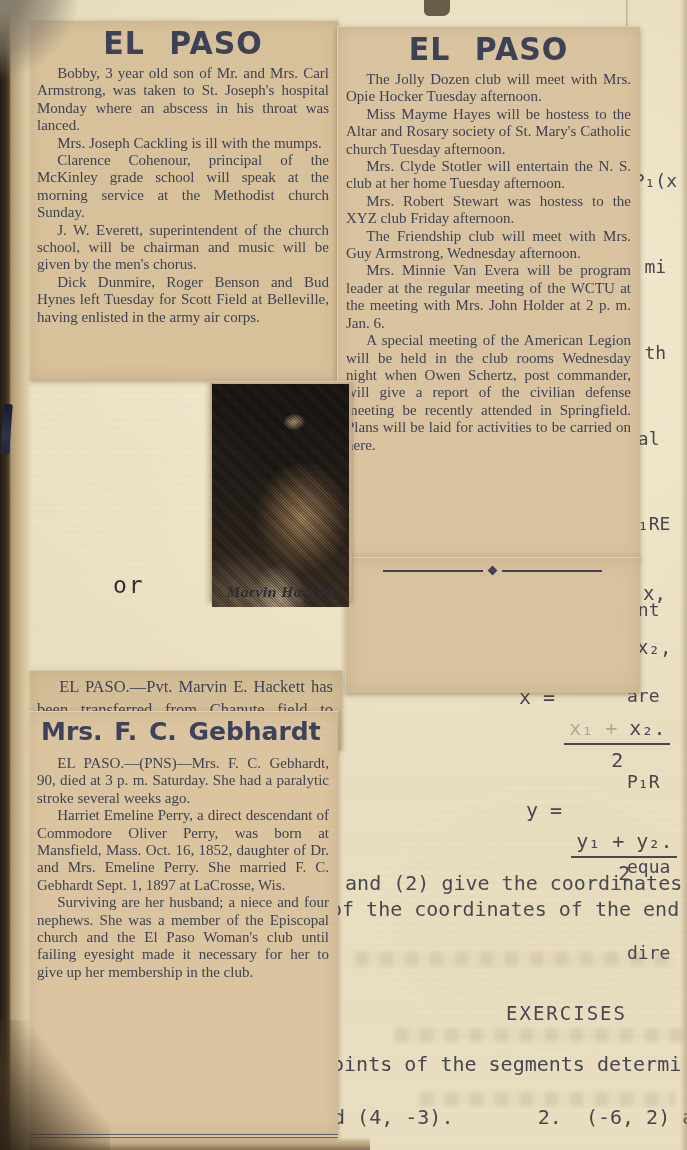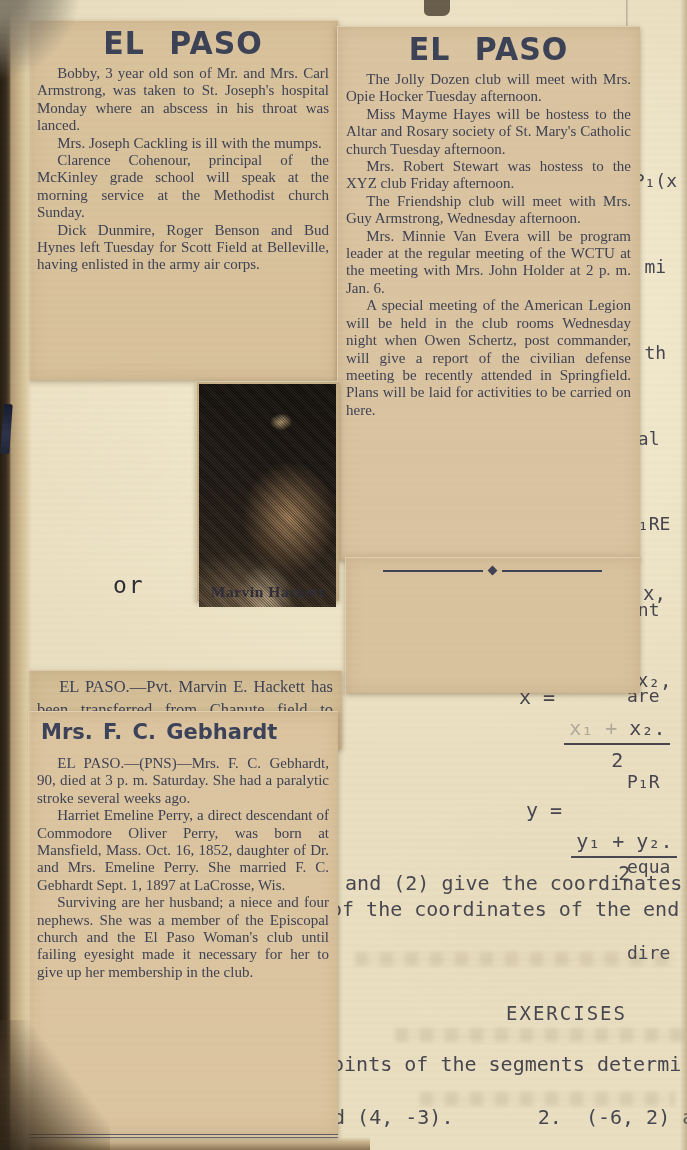--- a/index.html
+++ b/index.html
@@ -36,35 +36,35 @@
   
   .clip{position:absolute;background:#d8c19b;color:#3c4052;z-index:10;
         padding:5px 9px;box-sizing:border-box;text-align:justify;
         font-size:15px;line-height:17.4px;
         box-shadow:0 2px 5px rgba(80,60,30,.38), 1px 1px 0 rgba(255,248,230,.35) inset, 0 0 18px rgba(120,90,50,.18) inset;}
   .clip p{margin:0;text-indent:1.35em;}
   .headline{font-family:"DejaVu Sans", sans-serif;font-weight:bold;text-align:center;
         font-size:30px;line-height:34px;letter-spacing:1px;word-spacing:13px;color:#3a4054;
         transform:scaleY(1.08);margin:1px 0 5px;text-indent:0;}
   .headline-left{font-family:"DejaVu Sans", sans-serif;font-weight:bold;text-align:left;
-        font-size:21px;line-height:32px;letter-spacing:0;word-spacing:3px;color:#394058;
+        font-size:25px;line-height:32px;letter-spacing:0;word-spacing:3px;color:#394058;
         margin:0 0 7px;padding-left:4px;text-indent:0;}
   .clip-el-paso-news{left:28px;top:20px;width:310px;height:360px;}
   .clip-el-paso-clubs{left:337px;top:26px;width:303px;height:534px;background:#dac3a0;}
   .clip-birth{left:345px;top:557px;width:295px;height:136px;background:#d9c29e;}
   .clip-hackett{left:28px;top:627px;width:314px;height:79px;background:#d3bd96;
         font-size:16.5px;line-height:23px;margin-top:43px;}
   .clip-gebhardt{left:28px;top:711px;width:310px;height:427px;background:#dbc49f;
         border-bottom:4px double #5a5a68;}
   .ornament{display:flex;align-items:center;justify-content:center;margin-top:5px;text-indent:0;}
   .ornament .bar{height:2px;background:#3c4052;flex:0 0 36%;}
   .ornament .gem{width:7px;height:7px;background:#3c4052;transform:rotate(45deg);margin:0 6px;}
 
   
-  .photo-clip{left:196px;top:381px;width:143px;height:220px;background:#ccb78f;padding:0;z-index:11;}
+  .photo-clip{left:209px;top:381px;width:143px;height:220px;background:#ccb78f;padding:0;z-index:11;font-style:italic;}
   .photo{position:absolute;left:3px;top:3px;width:137px;height:223px;
         background:
           radial-gradient(62px 74px at 66% 60%, rgba(172,134,92,.9), rgba(126,95,62,.3) 58%, rgba(0,0,0,0) 76%),
           radial-gradient(17px 13px at 60% 17%, rgba(205,175,125,.95), rgba(205,175,125,0) 65%),
           radial-gradient(95px 65px at 26% 96%, rgba(158,132,100,.55), rgba(158,132,100,0) 70%),
           radial-gradient(40px 55px at 48% 98%, rgba(216,196,160,.8), rgba(216,196,160,0) 70%),
           linear-gradient(180deg,#15110d 0%,#1c1712 42%,#281f17 68%,#392d20 100%);}
   .photo::after{content:"";position:absolute;inset:0;
         background:repeating-linear-gradient(45deg, rgba(0,0,0,.30) 0 1px, rgba(255,255,255,.04) 1px 2px);}
   .photo-caption{position:absolute;left:0;bottom:1px;width:100%;text-align:center;
@@ -98,21 +98,21 @@
     <div class="ind">P₁RE</div>
     <div class="ind">ent</div>
     <div class="ind">are</div>
     <div class="ind">P₁R</div>
     <div class="ind">equa</div>
     <div class="ind">dire</div>
   </div>
 
   <div class="tt or-word">or</div>
   <div class="tt" style="left:643px;top:582px;">x,</div>
-  <div class="tt" style="left:637px;top:669px;text-align:right;">x₂,</div>
+  <div class="tt" style="left:637px;top:636px;text-align:right;">x₂,</div>
 
   <div class="tt formula" style="left:519px;top:684px;">
     <span class="lhs">x =</span>
     <span class="frac">
       <span class="num"><span class="faint">x₁ +</span> <span>x₂.</span></span>
       <span class="den">2</span>
     </span>
   </div>
 
   <div class="tt formula" style="left:526px;top:797px;">
@@ -131,27 +131,29 @@
 
   <div class="smudge" style="left:355px;top:952px;width:320px;"></div>
   <div class="smudge" style="left:395px;top:1028px;width:290px;"></div>
   <div class="smudge" style="left:420px;top:1092px;width:255px;"></div>
 
   <div class="clip clip-el-paso-news">
     <div class="headline">EL PASO</div>
     <p>Bobby, 3 year old son of Mr. and Mrs. Carl Armstrong, was taken to St. Joseph's hospital Monday where an abscess in his throat was lanced.</p>
     <p>Mrs. Joseph Cackling is ill with the mumps.</p>
     <p>Clarence Cohenour, principal of the McKinley grade school will speak at the morning service at the Methodist church Sunday.</p>
+    <p>J. W. Everett, superintendent of the church school, will be chairman and music will be given by the men's chorus.</p>
     <p>Dick Dunmire, Roger Benson and Bud Hynes left Tuesday for Scott Field at Belleville, having enlisted in the army air corps.</p>
   </div>
 
   <div class="clip clip-el-paso-clubs">
     <div class="headline">EL PASO</div>
     <p>The Jolly Dozen club will meet with Mrs. Opie Hocker Tuesday afternoon.</p>
     <p>Miss Mayme Hayes will be hostess to the Altar and Rosary society of St. Mary's Catholic church Tuesday afternoon.</p>
+    <p>Mrs. Clyde Stotler will entertain the N. S. club at her home Tuesday afternoon.</p>
     <p>Mrs. Robert Stewart was hostess to the XYZ club Friday afternoon.</p>
     <p>The Friendship club will meet with Mrs. Guy Armstrong, Wednesday afternoon.</p>
     <p>Mrs. Minnie Van Evera will be program leader at the regular meeting of the WCTU at the meeting with Mrs. John Holder at 2 p. m. Jan. 6.</p>
     <p>A special meeting of the American Legion will be held in the club rooms Wednesday night when Owen Schertz, post commander, will give a report of the civilian defense meeting be recently attended in Springfield. Plans will be laid for activities to be carried on here.</p>
   </div>
 
   <div class="clip clip-birth">
     <div class="ornament">
       <span class="bar"></span>
       <span class="gem"></span>

